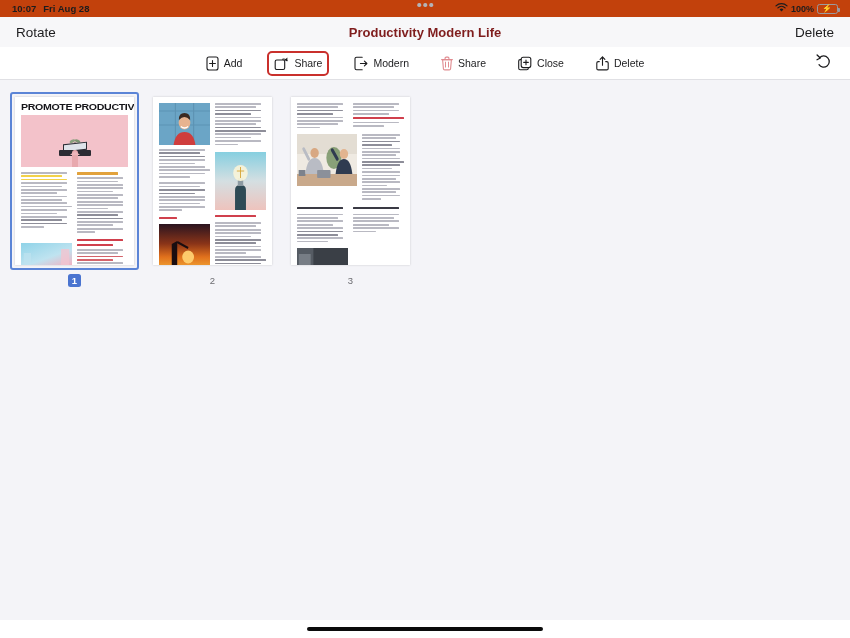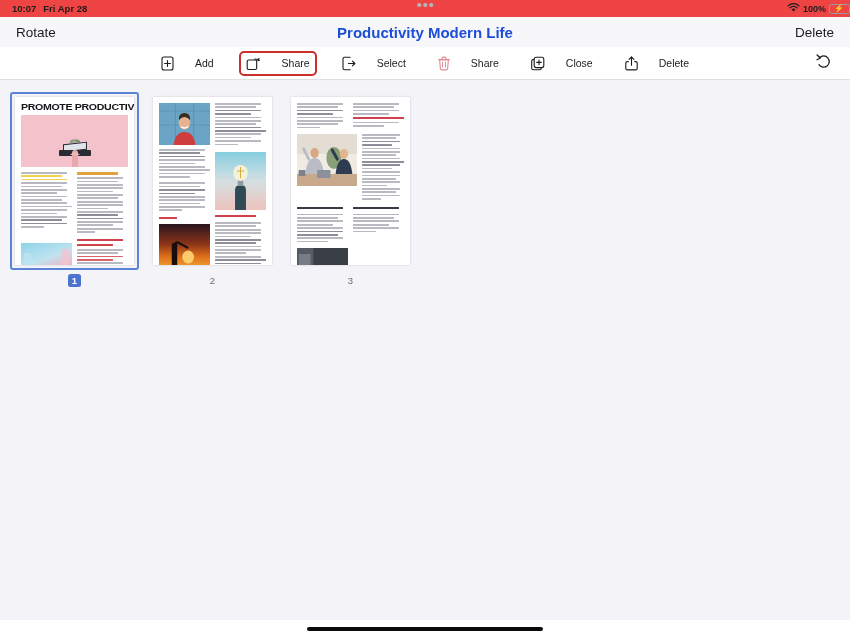--- a/index.html
+++ b/index.html
@@ -12,29 +12,29 @@
   .device {
     position: relative;
     width: 850px; height: 638px;
     background: #f4f4f8;
     display: flex; flex-direction: column;
   }
 
   
   .statusbar {
     height: 17px; flex: 0 0 17px;
-    background: #ef4444;
+    background: #c2410c;
     display: flex; align-items: center;
     padding: 0 12px;
     font-size: 9.5px; font-weight: bold; color: #1c1c1e;
     position: relative;
   }
   .status-left { display: flex; align-items: center; gap: 7px; }
   .status-right {
-    position: absolute; right: 0; top: 0; height: 17px;
+    position: absolute; right: 12px; top: 0; height: 17px;
     display: flex; align-items: center; gap: 3px;
     font-size: 9px; font-weight: bold; color: #1c1c1e;
   }
   .multitask-dots {
     position: absolute; left: 50%; top: 3px; transform: translateX(-50%);
     display: flex; gap: 2.5px;
   }
   .multitask-dots i {
     width: 3.5px; height: 3.5px; border-radius: 50%;
     background: #b3b3b8; display: block;
@@ -62,35 +62,35 @@
     display: flex; align-items: center; justify-content: space-between;
     padding: 0 16px;
     position: relative;
   }
   .nav-btn {
     font-size: 13.5px; color: #1c1c1e; cursor: pointer;
     background: none; border: none; font-family: inherit;
   }
   .nav-title {
     position: absolute; left: 50%; transform: translateX(-50%);
-    font-size: 15px; font-weight: bold; color: #1d4ed8;
+    font-size: 13px; font-weight: bold; color: #7f1d1d;
     white-space: nowrap;
   }
 
   
   .toolbar {
     height: 33px; flex: 0 0 33px;
     background: #ffffff;
     border-bottom: 1px solid #e0e0e4;
     display: flex; align-items: center; justify-content: center;
     position: relative;
   }
   .tool-group { display: flex; align-items: center; gap: 18px; }
   .tool {
-    display: flex; align-items: center; gap: 21px;
+    display: flex; align-items: center; gap: 5px;
     padding: 3px 5px; border-radius: 5px;
     cursor: pointer; border: 2px solid transparent;
   }
   .tool.highlight { border-color: #c9302c; }
   .tool .label { font-size: 10.5px; color: #1c1c1e; }
   .tool svg { display: block; }
   .undo-btn {
     position: absolute; right: 18px; top: 50%; transform: translateY(-50%);
     cursor: pointer;
   }
@@ -196,21 +196,21 @@
   .home-bar { width: 236px; height: 4px; background: #0b0b0b; border-radius: 3px; }
 </style>
 </head>
 <body>
 
 <div class="device">
 
   <div class="statusbar">
     <div class="status-left">
       <span>10:07</span>
-      <span>Fri Apr 28</span>
+      <span>Fri Aug 28</span>
     </div>
 
     <div class="multitask-dots">
       <i></i>
       <i></i>
       <i></i>
     </div>
 
     <div class="status-right">
       <span>
@@ -259,21 +259,21 @@
       </div>
 
       <div class="tool">
         <span>
           <svg width="14" height="15" viewBox="0 0 14 15">
             <path d="M8.2 1.2 H2.6 a1.6 1.6 0 0 0 -1.6 1.6 v9.4 a1.6 1.6 0 0 0 1.6 1.6 h5.6" stroke="#1c1c1e" stroke-width="1.1" fill="none" stroke-linecap="round"></path>
             <path d="M6.4 7.5 h6" stroke="#1c1c1e" stroke-width="1.1" stroke-linecap="round"></path>
             <path d="M10.4 5.2 L12.9 7.5 L10.4 9.8" stroke="#1c1c1e" stroke-width="1.1" fill="none" stroke-linecap="round" stroke-linejoin="round"></path>
           </svg>
         </span>
-        <span class="label">Select</span>
+        <span class="label">Modern</span>
       </div>
 
       <div class="tool">
         <span>
           <svg width="12" height="15" viewBox="0 0 12 15">
             <path d="M1.6 3.6 h8.8 l-.8 9.1 a1.3 1.3 0 0 1 -1.3 1.2 H3.7 a1.3 1.3 0 0 1 -1.3 -1.2 Z" stroke="#e08b90" stroke-width="1.1" fill="none"></path>
             <path d="M.6 3.6 h10.8" stroke="#e08b90" stroke-width="1.1" stroke-linecap="round"></path>
             <path d="M4.1 3.4 V2.1 a1 1 0 0 1 1 -1 h1.8 a1 1 0 0 1 1 1 v1.3" stroke="#e08b90" stroke-width="1.1" fill="none"></path>
             <path d="M4.5 6.1 v5 M7.5 6.1 v5" stroke="#e08b90" stroke-width="1" stroke-linecap="round"></path>
           </svg>

